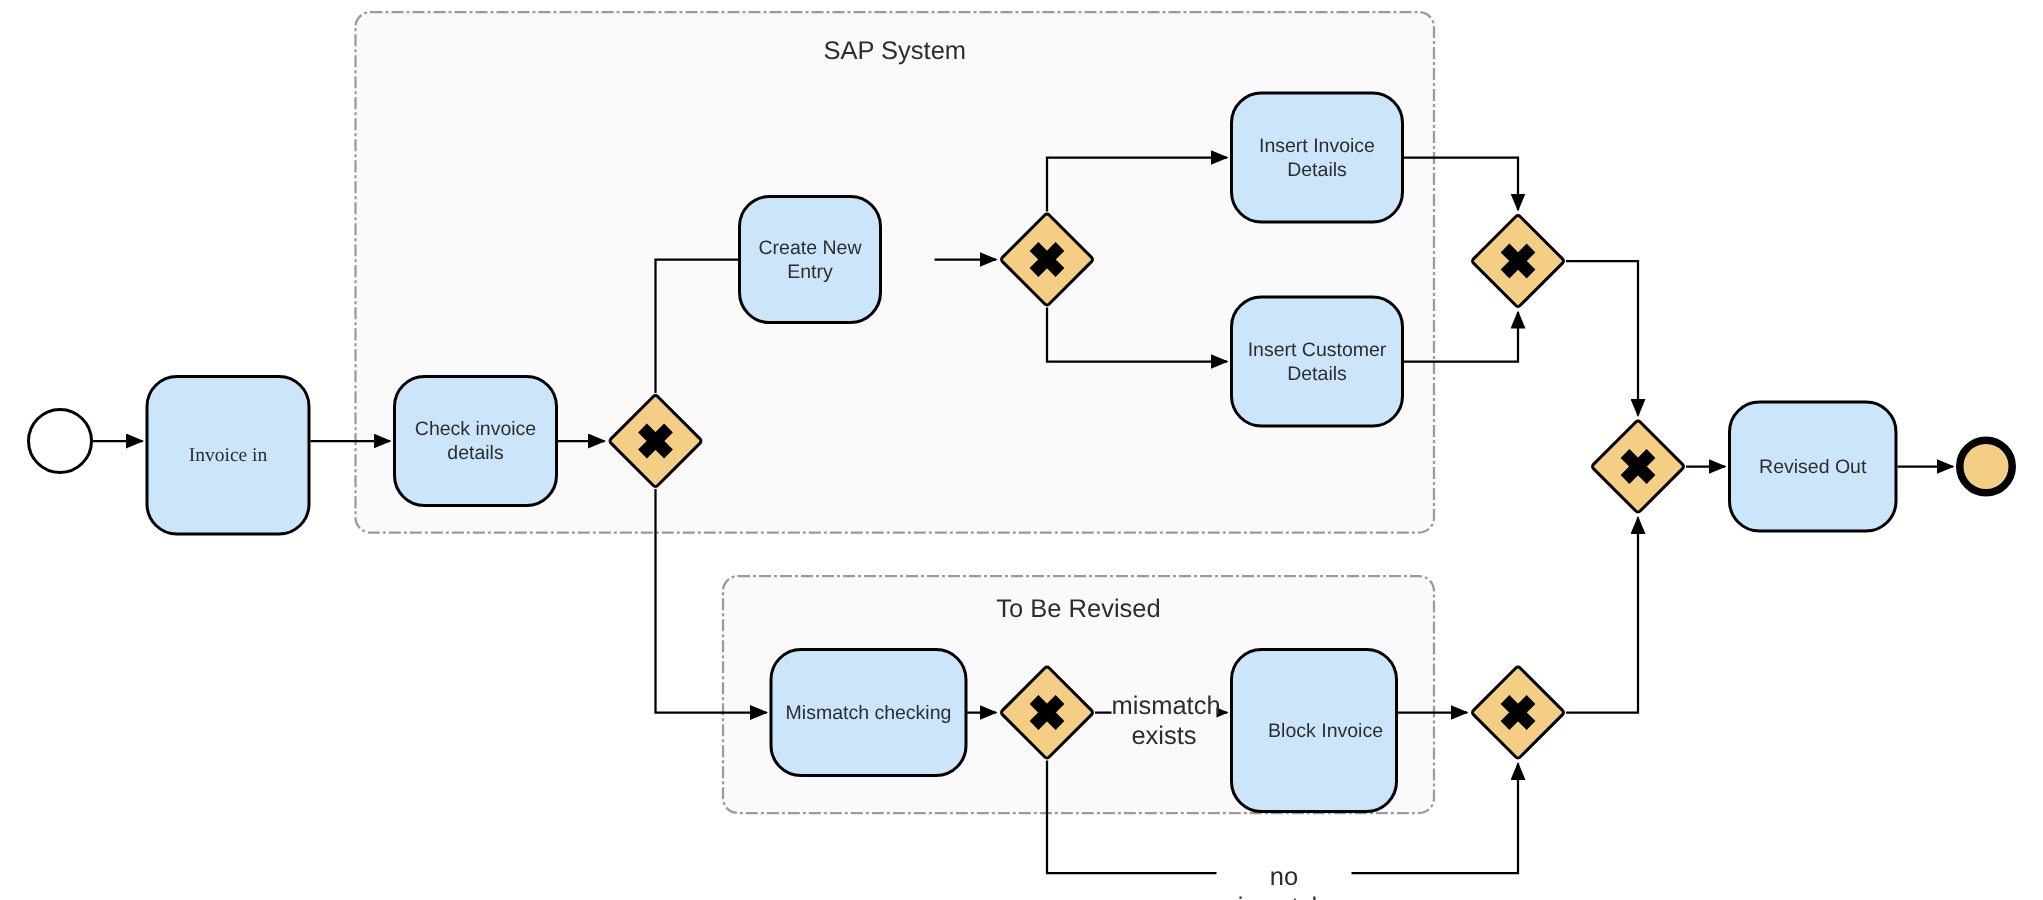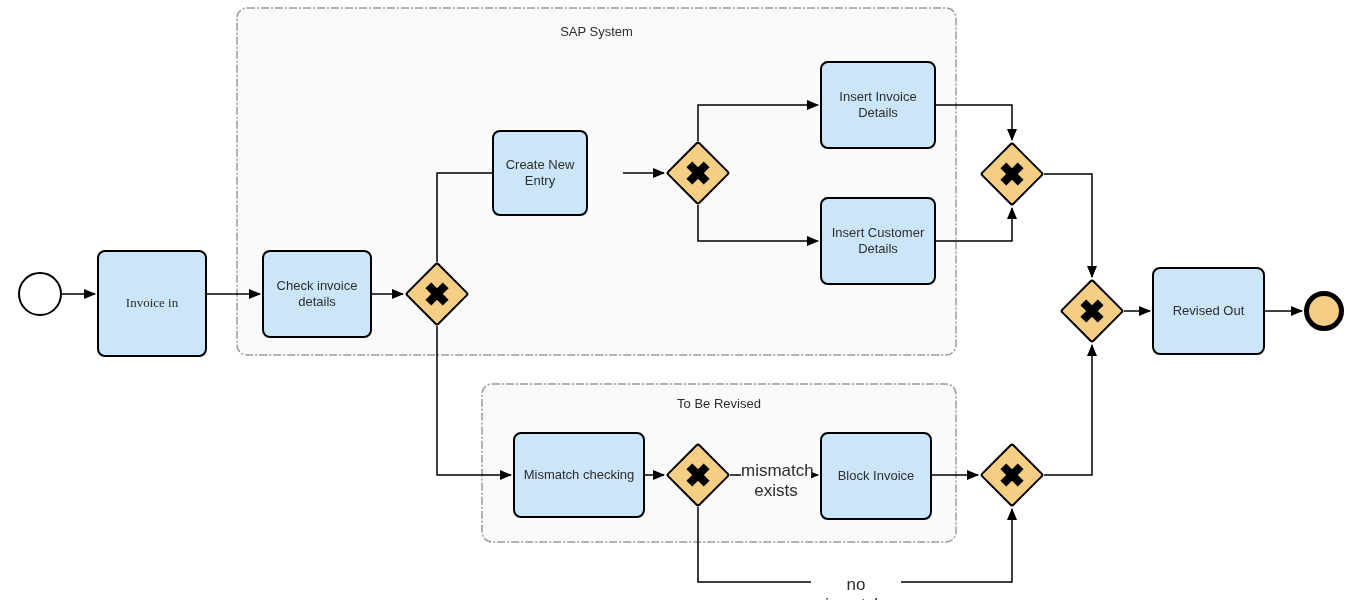--- a/index.html
+++ b/index.html
@@ -10,21 +10,21 @@
     font-family:"Liberation Sans", sans-serif;
     color:var(--text,#2d2d2d);
     overflow:hidden;
   }
   .layer{position:absolute;left:0;top:0;}
   .task{
     position:absolute;
     box-sizing:border-box;
     background:var(--task-fill,#CBE6FA);
     border:2px solid var(--stroke,#000);
-    border-radius:8px;
+    border-radius:21px;
     display:flex;align-items:center;justify-content:center;
     text-align:center;
     font-size:13px;line-height:1.25;
     padding:0 8px;
   }
   .gateway{position:absolute;width:64px;height:64px;}
   .gateway .diamond{
     position:absolute;inset:9px;
     background:var(--gateway-fill,#F5CE85);
     border:2px solid var(--stroke,#000);
@@ -33,21 +33,21 @@
     box-sizing:border-box;
   }
   .gateway .xmark{
     position:absolute;inset:0;
     display:flex;align-items:center;justify-content:center;
   }
   .event{position:absolute;box-sizing:border-box;border-radius:50%;}
   .event.start{width:44px;height:44px;border:2px solid var(--stroke,#000);background:#fff;}
   .event.end{width:40px;height:40px;border:5px solid var(--stroke,#000);background:var(--event-end-fill,#F5CE85);}
   .group-label{
-    position:absolute;text-align:center;font-size:13px;
+    position:absolute;text-align:center;font-size:17px;
   }
   .edge-label{
     position:absolute;text-align:center;font-size:17px;line-height:1.2;
   }
 </style>
 </head>
 <body>
 
 <div class="canvas">
 
@@ -100,21 +100,21 @@
   </div>
   <div class="task" style="left:820px;top:61px;width:116px;height:88px;">
     <span>Insert Invoice Details</span>
   </div>
   <div class="task" style="left:820px;top:197px;width:116px;height:88px;">
     <span>Insert Customer Details</span>
   </div>
   <div class="task" style="left:513px;top:432px;width:132px;height:86px;">
     <span>Mismatch checking</span>
   </div>
-  <div class="task" style="left:820px;top:432px;width:112px;height:88px;">
+  <div class="task" style="left:820px;top:432px;width:112px;height:110px;justify-content:flex-end;">
     <span>Block Invoice</span>
   </div>
   <div class="task" style="left:1152px;top:267px;width:113px;height:88px;">
     <span>Revised Out</span>
   </div>
 
   <div class="gateway" style="left:405px;top:262px;">
     <div class="diamond"></div>
     <div class="xmark">
       <svg width="32" height="32" viewBox="0 0 24 24">

